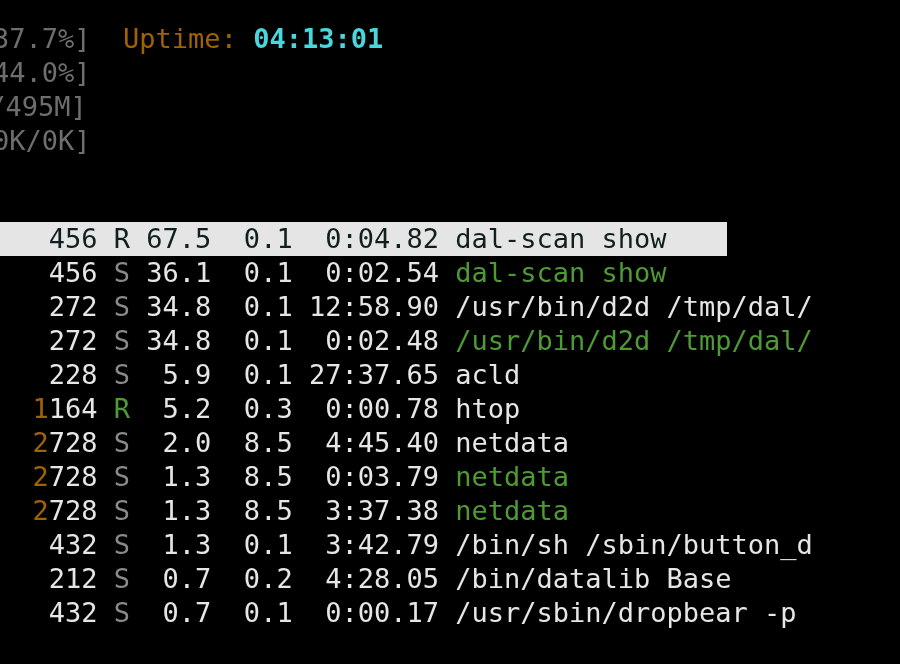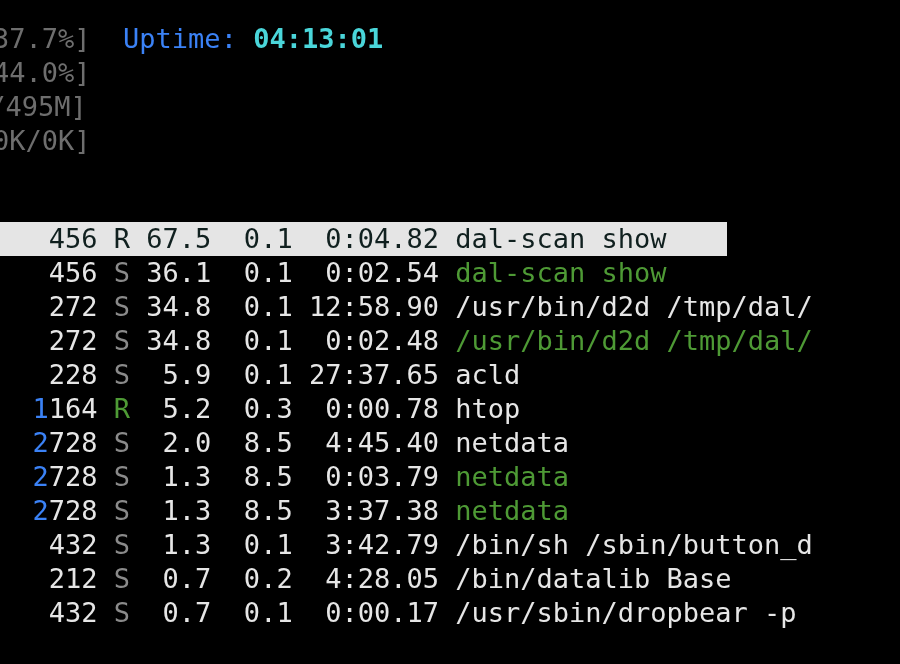--- a/index.html
+++ b/index.html
@@ -33,21 +33,21 @@
     position: absolute;
     left: 0;
     height: 34px;
     line-height: 34px;
     white-space: pre;
   }
 
   
   .c-white   { color: #e6e6e6; }
   .c-dim     { color: #8a8a8a; }
-  .c-cyan    { color: #3b82f6; }
+  .c-cyan    { color: #a16207; }
   .c-cyanb   { color: #4ad6da; font-weight: bold; }
   .c-green   { color: #4e9a35; }
 
   .hdr-green { background: #5d9e30; color: #20260f; }
   .hdr-teal  { background: #3f8d8d; color: #101c1c; }
 
   
   .sel       { background: #e5e5e5; }
   .sel .c-white  { color: #10201f; }
 

